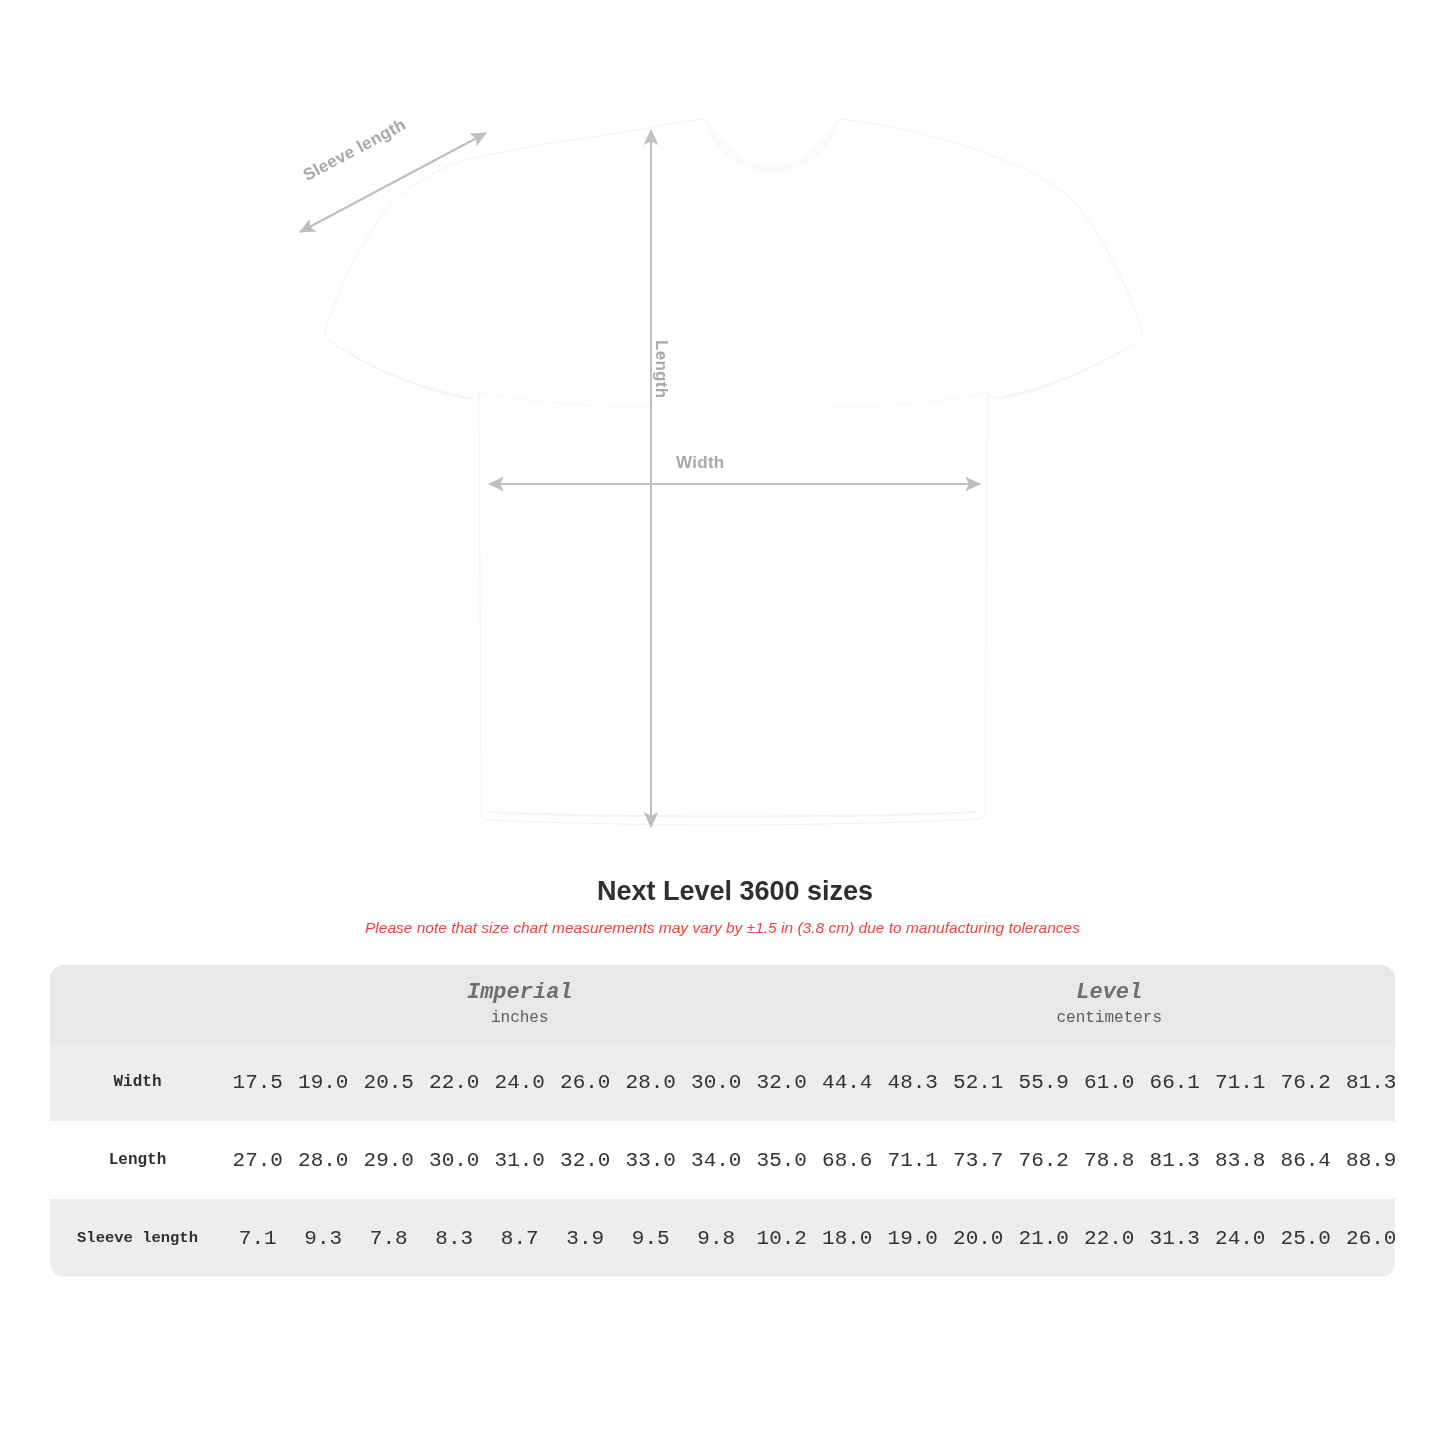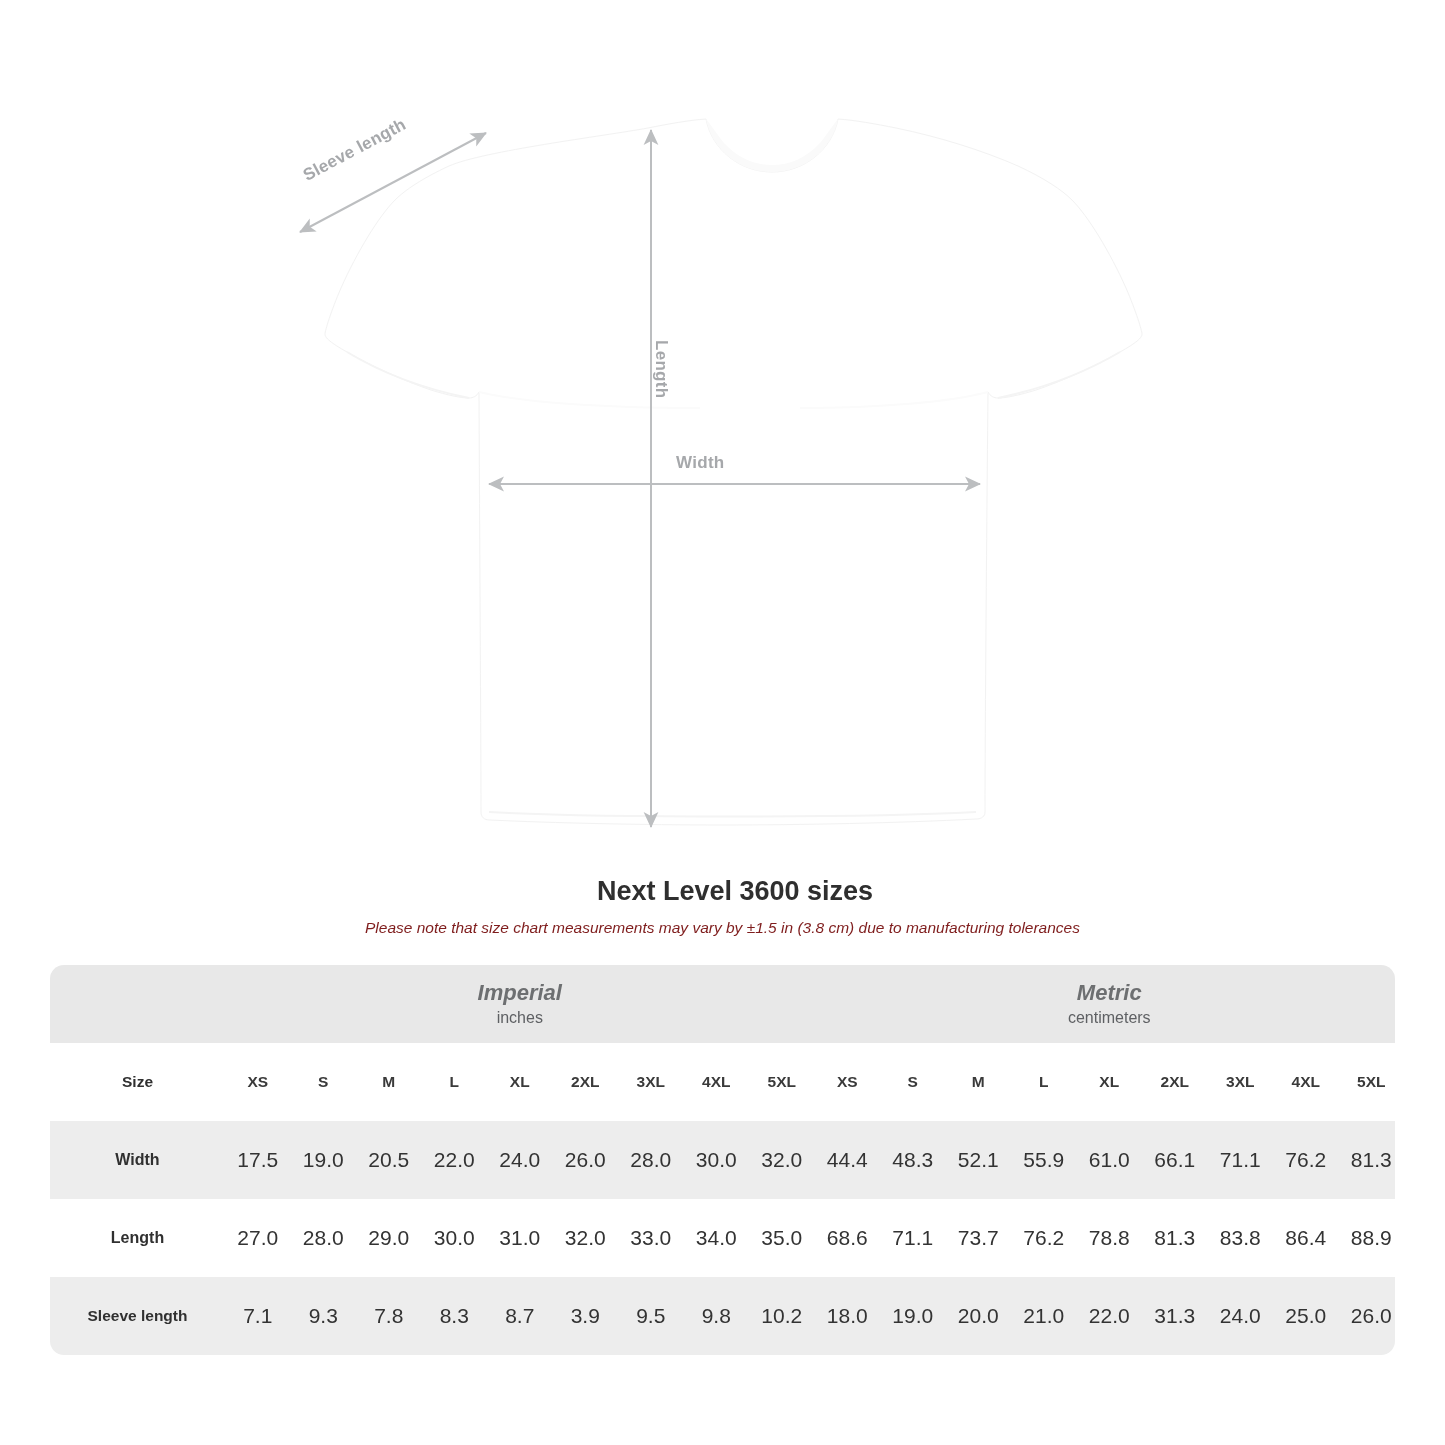--- a/index.html
+++ b/index.html
@@ -64,29 +64,30 @@
   .chart-title {
     font-size: 27px;
     font-weight: bold;
     color: #2f2f2f;
     margin: 0 0 12px 0;
     padding-left: 25px;
   }
   .chart-note {
     font-size: 15.5px;
     font-style: italic;
-    color: #7f1d1d;
+    color: #ef4444;
     margin: 0;
   }
 
   
   .table-wrap {
     margin: 28px 50px 8px 50px;
     border-radius: 14px;
     overflow: hidden;
+    font-family: Liberation Mono, monospace;
   }
   table.size-table {
     border-collapse: collapse;
     width: 1345px;
     table-layout: fixed;
   }
   table.size-table td,
   table.size-table th {
     text-align: center;
     font-size: 15.5px;
@@ -244,46 +245,25 @@
       </colgroup>
       <tbody>
 
         <tr class="group-row">
           <td class="corner-cell"></td>
           <td colspan="9">
             <div class="group-title">Imperial</div>
             <div class="group-sub">inches</div>
           </td>
           <td colspan="9">
-            <div class="group-title">Metric</div>
+            <div class="group-title">Level</div>
             <div class="group-sub">centimeters</div>
           </td>
         </tr>
 
-        <tr class="size-row">
-          <td class="rowhead">Size</td>
-          <td>XS</td>
-          <td>S</td>
-          <td>M</td>
-          <td>L</td>
-          <td>XL</td>
-          <td>2XL</td>
-          <td>3XL</td>
-          <td>4XL</td>
-          <td>5XL</td>
-          <td>XS</td>
-          <td>S</td>
-          <td>M</td>
-          <td>L</td>
-          <td>XL</td>
-          <td>2XL</td>
-          <td>3XL</td>
-          <td>4XL</td>
-          <td>5XL</td>
-        </tr>
 
         <tr class="data-row shaded">
           <td class="rowhead">Width</td>
           <td class="value">17.5</td>
           <td class="value">19.0</td>
           <td class="value">20.5</td>
           <td class="value">22.0</td>
           <td class="value">24.0</td>
           <td class="value">26.0</td>
           <td class="value">28.0</td>

